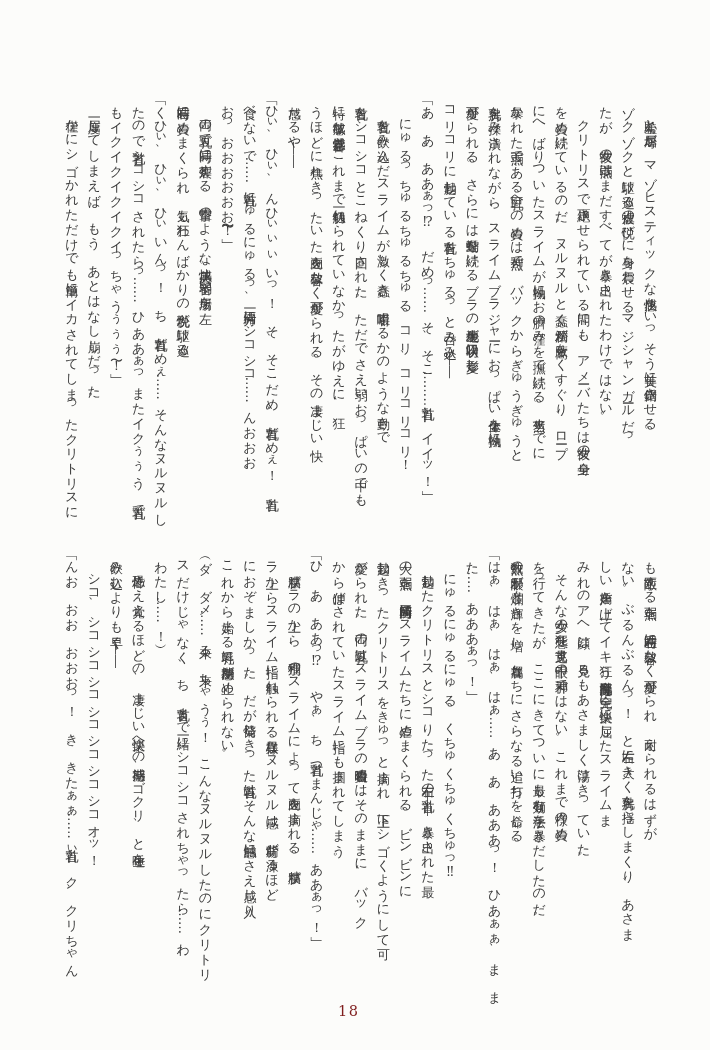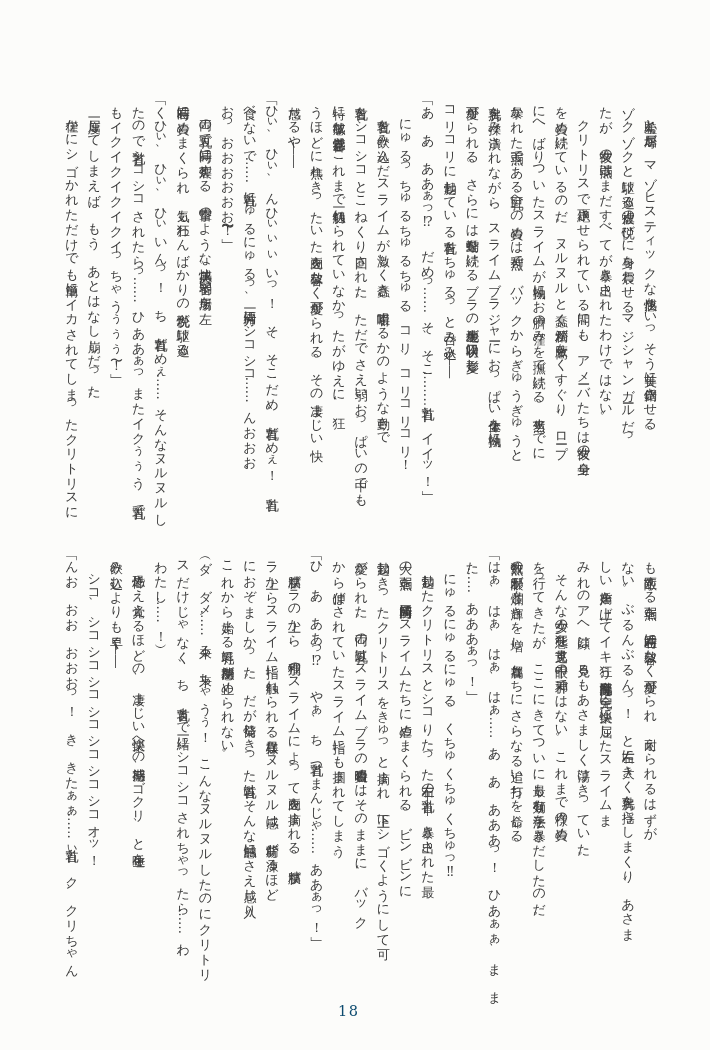--- a/index.html
+++ b/index.html
@@ -35,21 +35,21 @@
     line-height:22.25px;
     letter-spacing:0.1px;
     white-space:nowrap;
     overflow:visible;
   }
   .pagenum{
     position:absolute;
     left:338px;top:1003px;
     font-size:14.5px;
     letter-spacing:1.5px;
-    color:#0c4a6e;
+    color:#7f1d1d;
   }
 </style>
 </head>
 <body>
 
 <div class="page">
   <div class="tblock tblock-top">
       <div class="vcol">　羞恥と屈辱が、マゾヒスティックな快感をいっそう甘美に倒錯させる。</div>
       <div class="vcol">ゾクゾクと駆け巡る被虐の悦びに身を震わせるマジシャンガールだっ</div>
       <div class="vcol">たが、彼女の弱点はまだすべてが暴き出されたわけではない。</div>

